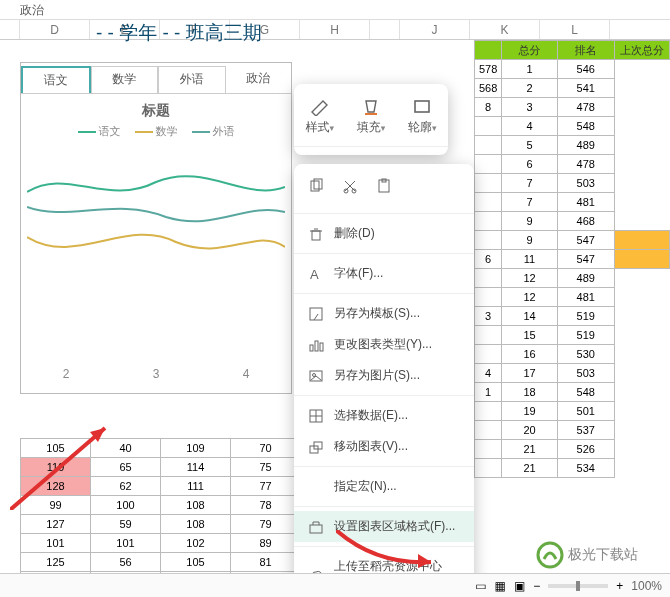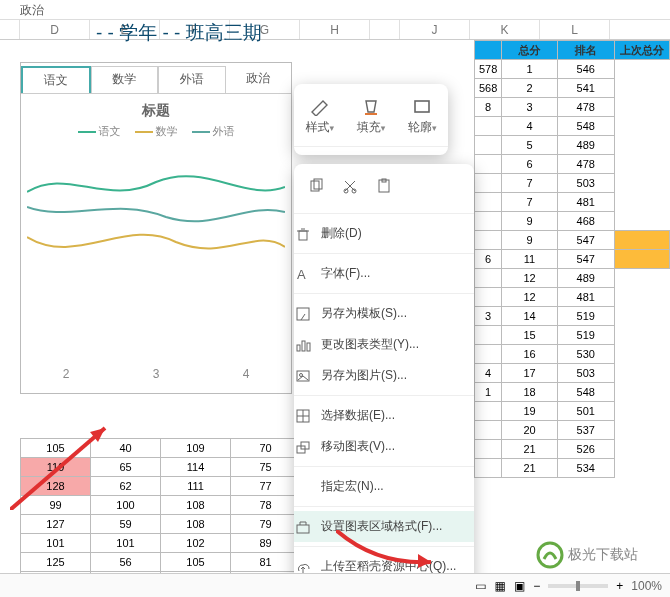--- a/index.html
+++ b/index.html
@@ -24,28 +24,28 @@
 .lgline{width:18px;height:2px;}
 .plot{position:relative;height:180px;margin:0 6px;}
 svg.lines{width:100%;height:100%;}
 .xax{display:flex;justify-content:space-around;color:#888;margin-top:40px;}
 .arrow{position:absolute;pointer-events:none;}
 .popup{position:absolute;left:294px;top:44px;width:154px;background:#fff;border-radius:8px;box-shadow:0 4px 16px rgba(0,0,0,.25);padding:8px 0;}
 .topacts{display:flex;justify-content:space-around;padding:6px 0 10px;border-bottom:1px solid #eee;}
 .ta{text-align:center;color:#555;}
 .ta svg{display:block;margin:0 auto 3px;}
 .menu{position:absolute;left:294px;top:124px;width:180px;background:#fff;border-radius:8px;box-shadow:0 4px 16px rgba(0,0,0,.25);padding:6px 0;}
-.mrow{display:flex;align-items:center;gap:10px;padding:7px 1px;color:#444;cursor:pointer;}
+.mrow{display:flex;align-items:center;gap:10px;padding:7px 14px;color:#444;cursor:pointer;}
 .mrow.hl{background:#e7f5f1;}
 .mrow.dis{color:#bbb;}
 .msep{height:1px;background:#eee;margin:4px 0;}
 .mic{width:16px;height:16px;flex:none;}
 .cutrow{display:flex;gap:18px;padding:8px 14px 12px;}
 .rgrid{position:absolute;left:474px;top:0;}
-.rhd td{background:#0ea5e9;font-weight:bold;color:#333;}
+.rhd td{background:#84cc16;font-weight:normal;color:#333;}
 .orange{background:#fdbb3a;}
 .arrow2{position:absolute;left:336px;top:490px;}
 .statusbar{position:absolute;bottom:0;left:0;right:0;height:24px;border-top:1px solid #ccc;display:flex;align-items:center;justify-content:flex-end;gap:8px;padding:0 8px;background:#fafafa;}
 .logo{position:absolute;right:32px;bottom:26px;font-size:14px;color:#888;}
 .water{position:absolute;right:40px;bottom:6px;color:#c0d0c0;font-size:11px;letter-spacing:1px;}
 .zoom{color:#666;}
 </style>
 </head>
 <body>
 

